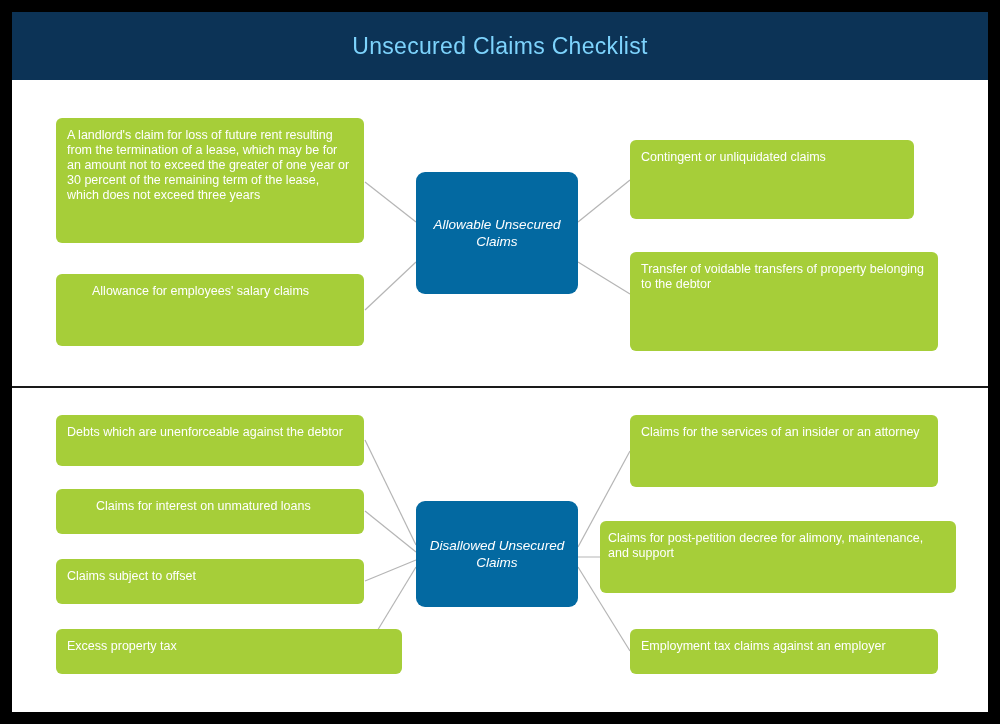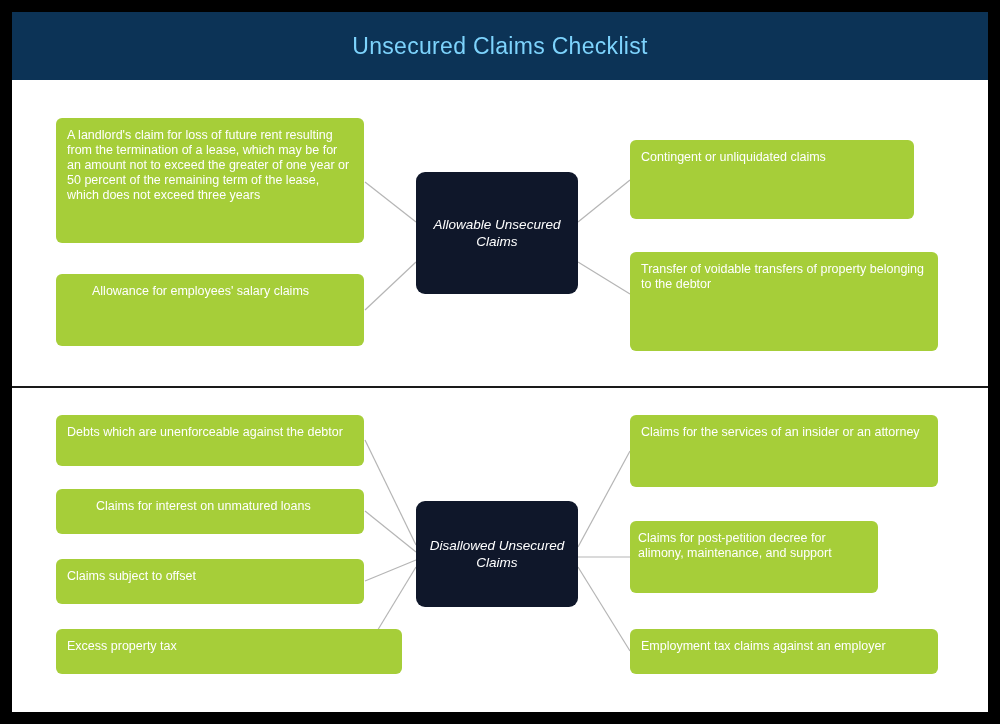--- a/index.html
+++ b/index.html
@@ -65,21 +65,21 @@
     color: #ffffff;
     font-size: 12.5px;
     line-height: 15px;
     padding: 10px 11px;
     overflow: hidden;
   }
   .green {
     background: #a6ce39;
   }
   .blue {
-    background: #0f172a;
+    background: #0369a1;
     border-radius: 9px;
     display: flex;
     align-items: center;
     justify-content: center;
     text-align: center;
     font-style: italic;
     font-size: 13.5px;
     line-height: 17px;
     padding: 8px;
   }
@@ -106,21 +106,21 @@
       <line x1="353" y1="428" x2="404" y2="533" stroke="#b5b5b5" stroke-width="1.2"></line>
       <line x1="353" y1="499" x2="404" y2="540" stroke="#b5b5b5" stroke-width="1.2"></line>
       <line x1="353" y1="569" x2="404" y2="548" stroke="#b5b5b5" stroke-width="1.2"></line>
       <line x1="353" y1="639" x2="404" y2="555" stroke="#b5b5b5" stroke-width="1.2"></line>
       <line x1="566" y1="535" x2="618" y2="439" stroke="#b5b5b5" stroke-width="1.2"></line>
       <line x1="566" y1="545" x2="618" y2="545" stroke="#b5b5b5" stroke-width="1.2"></line>
       <line x1="566" y1="555" x2="618" y2="639" stroke="#b5b5b5" stroke-width="1.2"></line>
     </svg>
 
     <div class="node green" style="left:44px; top:106px; width:308px; height:125px;">
-      <span>A landlord's claim for loss of future rent resulting from the termination of a lease, which may be for an amount not to exceed the greater of one year or 50 percent of the remaining term of the lease, which does not exceed three years</span>
+      <span>A landlord's claim for loss of future rent resulting from the termination of a lease, which may be for an amount not to exceed the greater of one year or 30 percent of the remaining term of the lease, which does not exceed three years</span>
     </div>
 
     <div class="node green" style="left:44px; top:262px; width:308px; height:72px;padding-left:36px;">
       <span>Allowance for employees' salary claims</span>
     </div>
 
     <div class="node blue" style="left:404px; top:160px; width:162px; height:122px;">
       <span>Allowable Unsecured Claims</span>
     </div>
 
@@ -149,21 +149,21 @@
     </div>
 
     <div class="node blue" style="left:404px; top:489px; width:162px; height:106px;">
       <span>Disallowed Unsecured Claims</span>
     </div>
 
     <div class="node green" style="left:618px; top:403px; width:308px; height:72px;">
       <span>Claims for the services of an insider or an attorney</span>
     </div>
 
-    <div class="node green" style="left:618px; top:509px; width:248px; height:72px;padding-left:8px;">
+    <div class="node green" style="left:588px; top:509px; width:356px; height:72px;padding-left:8px;">
       <span>Claims for post-petition decree for alimony, maintenance, and support</span>
     </div>
 
     <div class="node green" style="left:618px; top:617px; width:308px; height:45px;">
       <span>Employment tax claims against an employer</span>
     </div>
 
   </div>
 </div>
 

